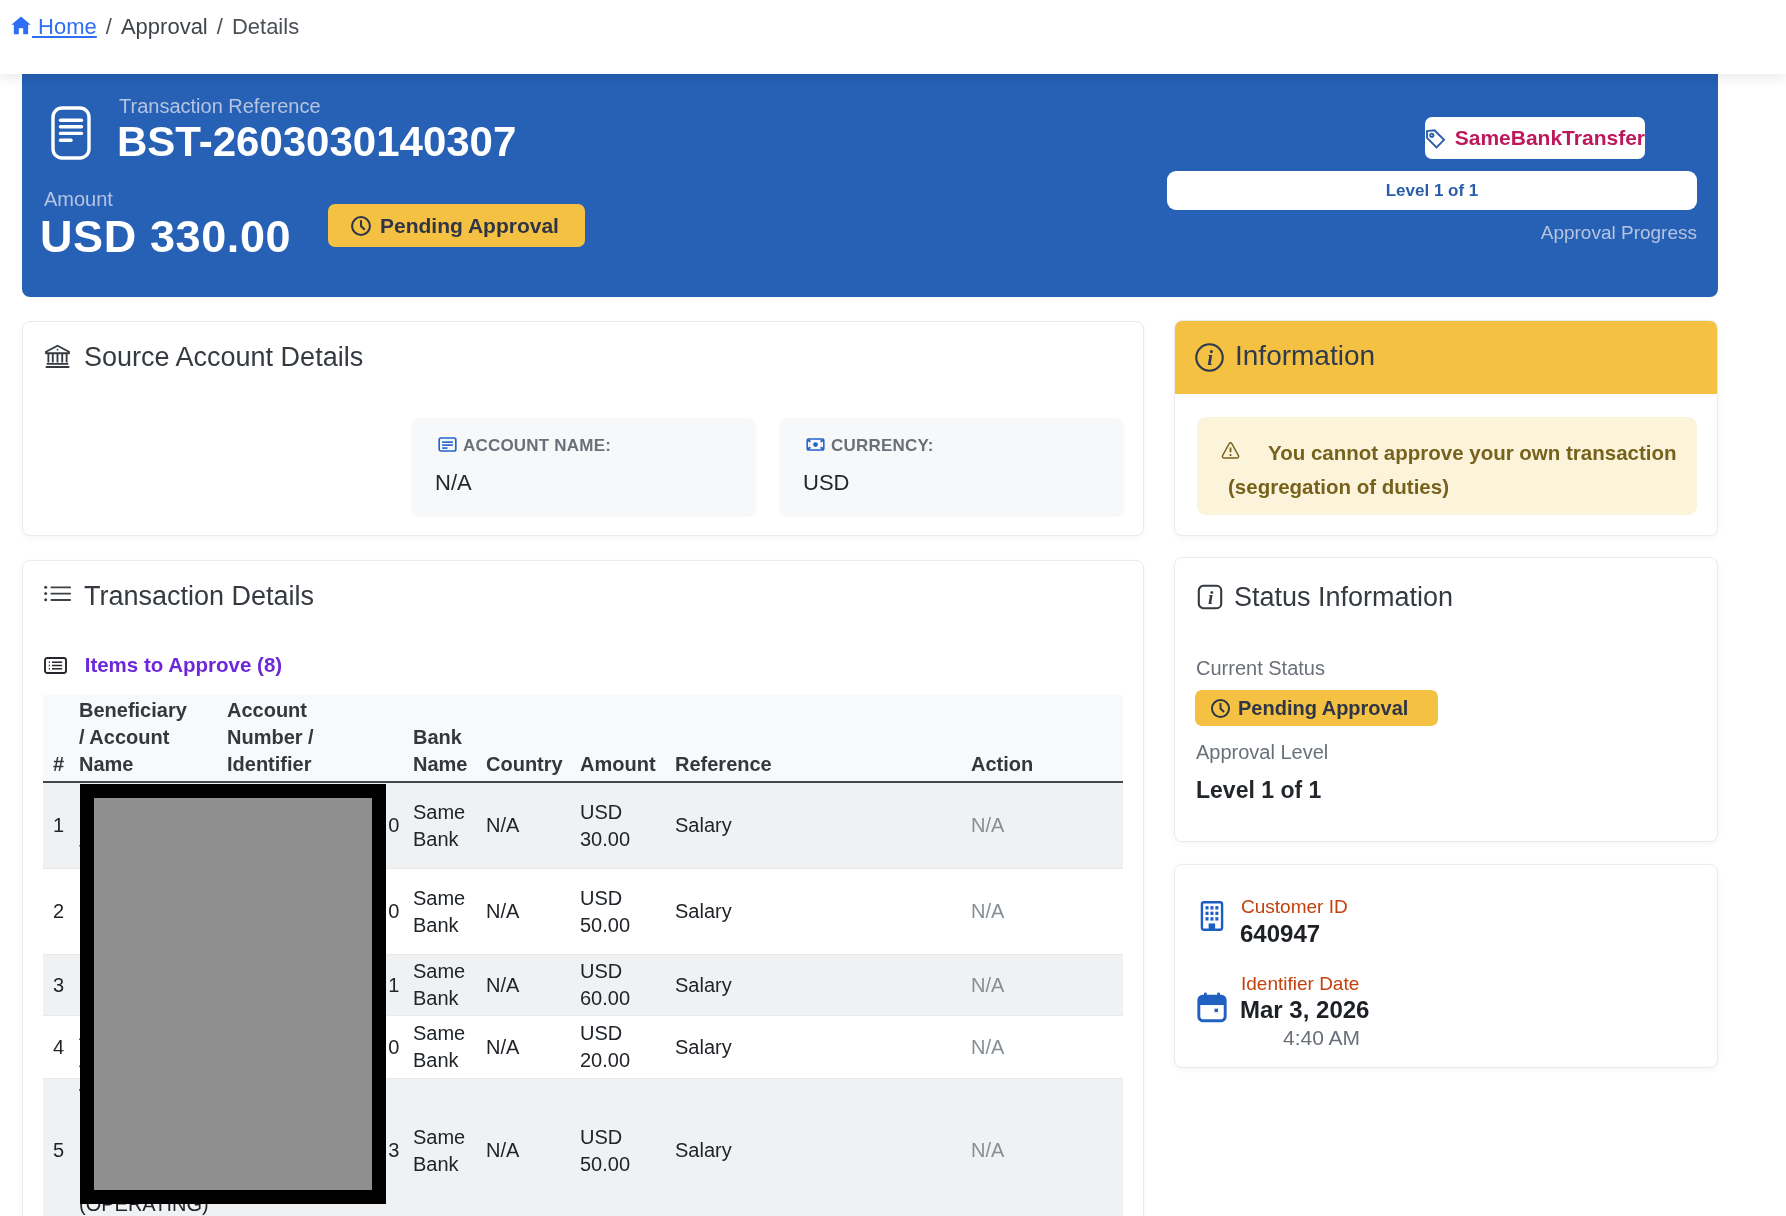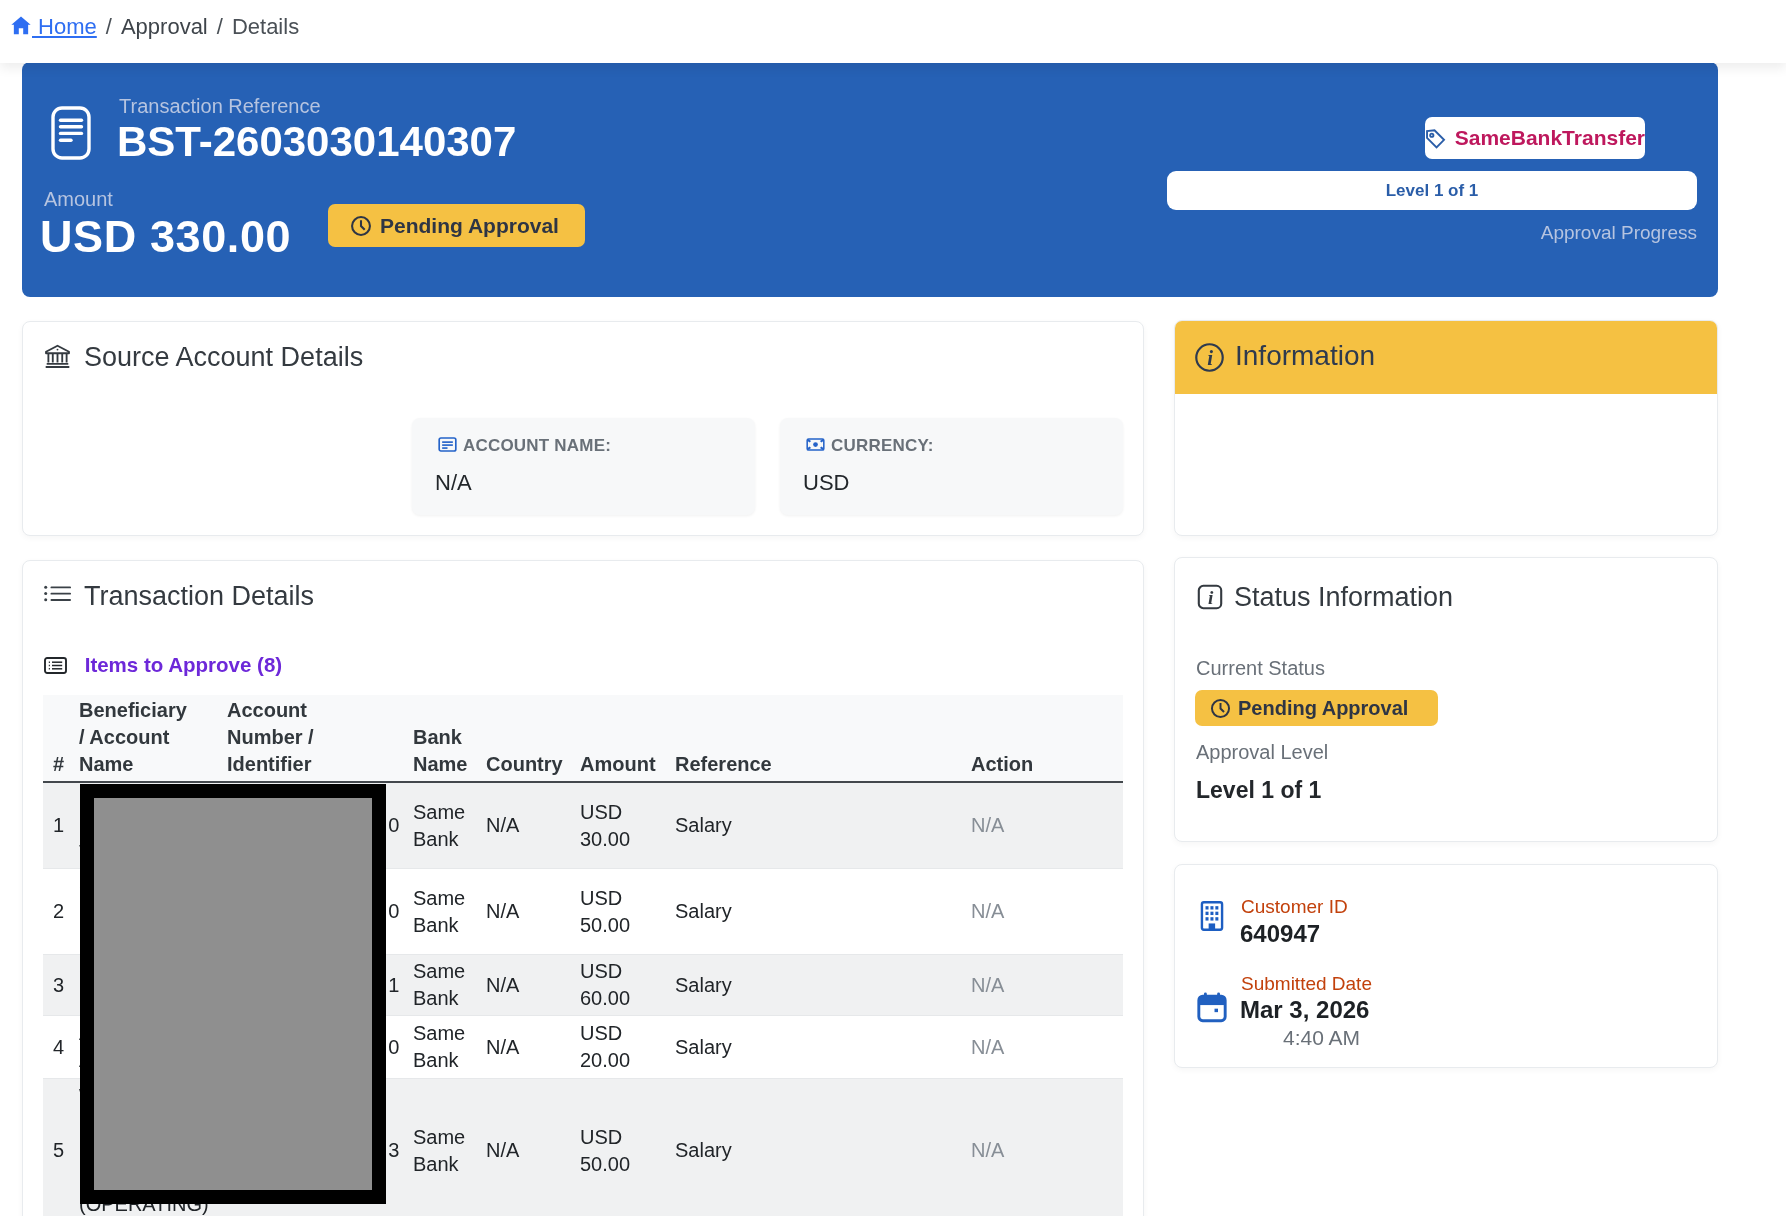--- a/index.html
+++ b/index.html
@@ -1,19 +1,19 @@
 <!DOCTYPE html>
 <html><head>
 <meta charset="utf-8">
 <style>
 * { margin:0; padding:0; box-sizing:border-box; }
 html,body { width:1786px; height:1216px; background:#ffffff; font-family:"Liberation Sans", sans-serif; overflow:hidden; position:relative; }
 
 
-.topbar { position:absolute; top:0; left:0; width:1786px; height:63px; background:#fff; box-shadow:0 5px 11px rgba(0,0,0,.075); z-index:4;padding-left:47px; }
+.topbar { position:absolute; top:0; left:0; width:1786px; height:74px; background:#fff; box-shadow:0 5px 11px rgba(0,0,0,.075); z-index:4;padding-left:47px; }
 .crumb { position:absolute; left:10px; top:14px; font-size:22px; color:#3e444a; }
 .crumb a { color:#2e6ef2; text-decoration:underline; }
 .crumb .sep { color:#4a5056; padding:0 9px; }
 .crumb svg { vertical-align:-3px; }
 
 
 .hero { position:absolute; left:22px; top:62px; width:1696px; height:235px; background:#2661b5; border-radius:8px; z-index:2; color:#fff; }
 .hero .lbl { color:#b6c4e0; font-size:20px; }
 .hero-doc { position:absolute; left:29px; top:44px; }
 .tr-lbl { position:absolute; left:97px; top:33px; }
@@ -251,20 +251,27 @@
 </div>
 
 <div class="card cardInfo">
   <div class="info-head">
     <svg style="position:absolute;left:20px;top:22px;" width="29" height="29" viewBox="0 0 16 16">
         <circle cx="8" cy="8" r="7.3" fill="none" stroke="#2e3a4e" stroke-width="1.2"></circle>
         <text x="8.4" y="12.2" font-family="Liberation Serif" font-style="italic" font-weight="bold" font-size="11.5" fill="#2e3a4e" text-anchor="middle">i</text>
       </svg>
     <div style="position:absolute;left:60px;top:19px;">Information</div>
   </div>
+  <div class="alert">
+    <svg width="19" height="19" viewBox="0 0 16 16" fill="none" stroke="#77621d" stroke-width="1.2">
+        <path d="M6.9 2.2c.5-.9 1.7-.9 2.2 0l5.6 10.1c.5.9-.1 2-1.1 2H2.4c-1 0-1.6-1.1-1.1-2z" stroke-linejoin="round"></path>
+        <path d="M8 5.5v4" stroke-width="1.5"></path>
+        <circle cx="8" cy="11.9" r=".9" fill="#77621d" stroke="none"></circle>
+      </svg>You cannot approve your own transaction<br><span style="text-indent:0;display:inline;">(segregation of duties)</span>
+  </div>
 </div>
 
 <div class="card cardStatus">
   <svg class="sect-ico" style="left:21px;top:25px;" width="28" height="28" viewBox="0 0 16 16">
       <rect x="1.6" y="1.6" width="12.8" height="12.8" rx="2.6" fill="none" stroke="#343a40" stroke-width="1.2"></rect>
       <text x="8.4" y="12" font-family="Liberation Serif" font-style="italic" font-weight="bold" font-size="11" fill="#343a40" text-anchor="middle">i</text>
     </svg>
   <div class="sect-title" style="left:59px;top:24px;">Status Information</div>
   <div class="small-lbl" style="left:21px;top:99px;">Current Status</div>
   <div class="badge-pend status-badge">
@@ -289,21 +296,21 @@
         <rect x="8.7" y="9.4" width="2.5" height="2.8"></rect>
         <rect x="12.8" y="9.4" width="2.5" height="2.8"></rect>
         <rect x="4.6" y="14" width="2.5" height="2.8"></rect>
         <rect x="8.7" y="14" width="2.5" height="2.8"></rect>
         <rect x="12.8" y="14" width="2.5" height="2.8"></rect>
         <rect x="7.2" y="19.2" width="5.4" height="5.2"></rect>
       </g>
     </svg>
   <div class="meta-lbl" style="top:31px;">Customer ID</div>
   <div class="meta-val" style="top:55px;">640947</div>
-  <div class="meta-lbl" style="top:108px;">Submitted Date</div>
+  <div class="meta-lbl" style="top:108px;">Identifier Date</div>
   <svg style="position:absolute;left:21px;top:127px;" width="32" height="31" viewBox="0 0 16 16" fill="none" stroke="#2160c0" stroke-width="1.5">
       <rect x="1.2" y="2.2" width="13.6" height="12.6" rx="2"></rect>
       <path d="M1.2 6h13.6"></path>
       <path d="M1.5 2.5h13v3.5h-13z" fill="#2160c0" stroke="none"></path>
       <path d="M4.6 1v2.6M11.4 1v2.6" stroke-linecap="round"></path>
       <rect x="9.3" y="8.6" width="1.8" height="1.8" fill="#2160c0" stroke="none"></rect>
     </svg>
   <div class="meta-val" style="top:131px;">Mar 3, 2026</div>
   <div class="meta-sub" style="top:161px;margin-left:43px;">4:40 AM</div>
 </div>

